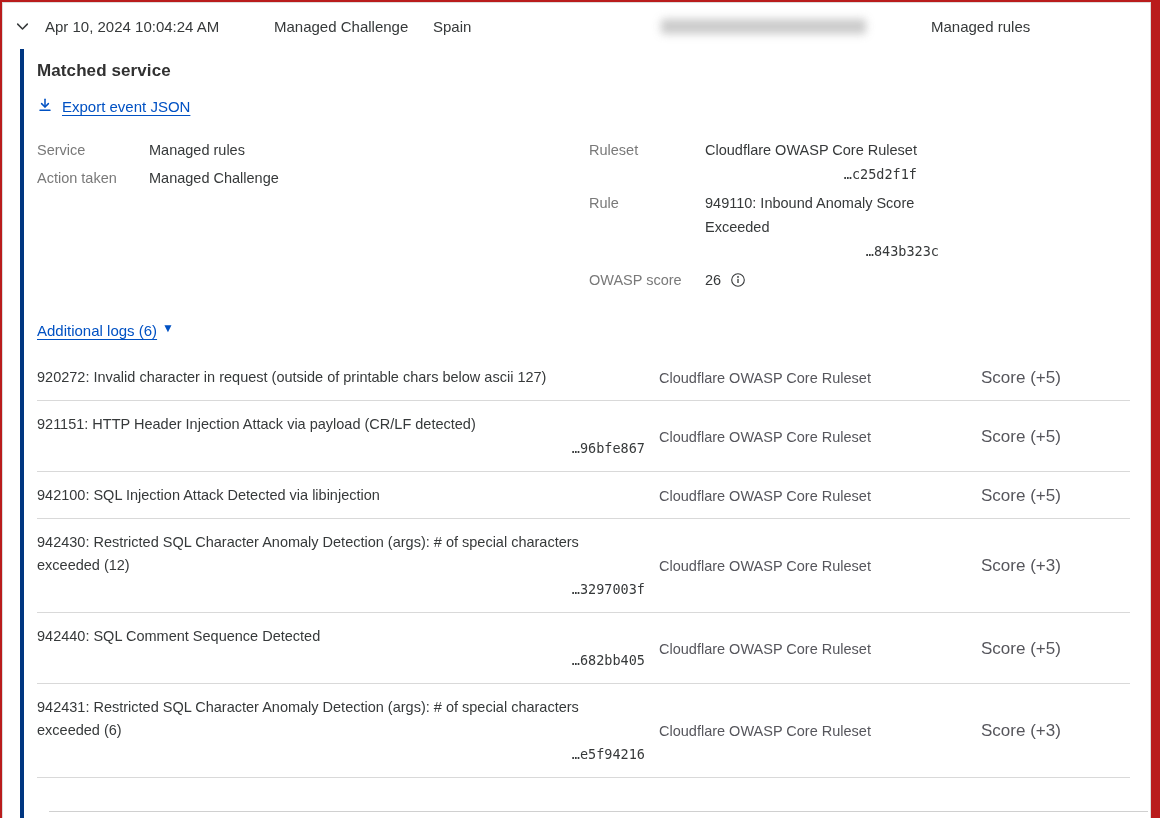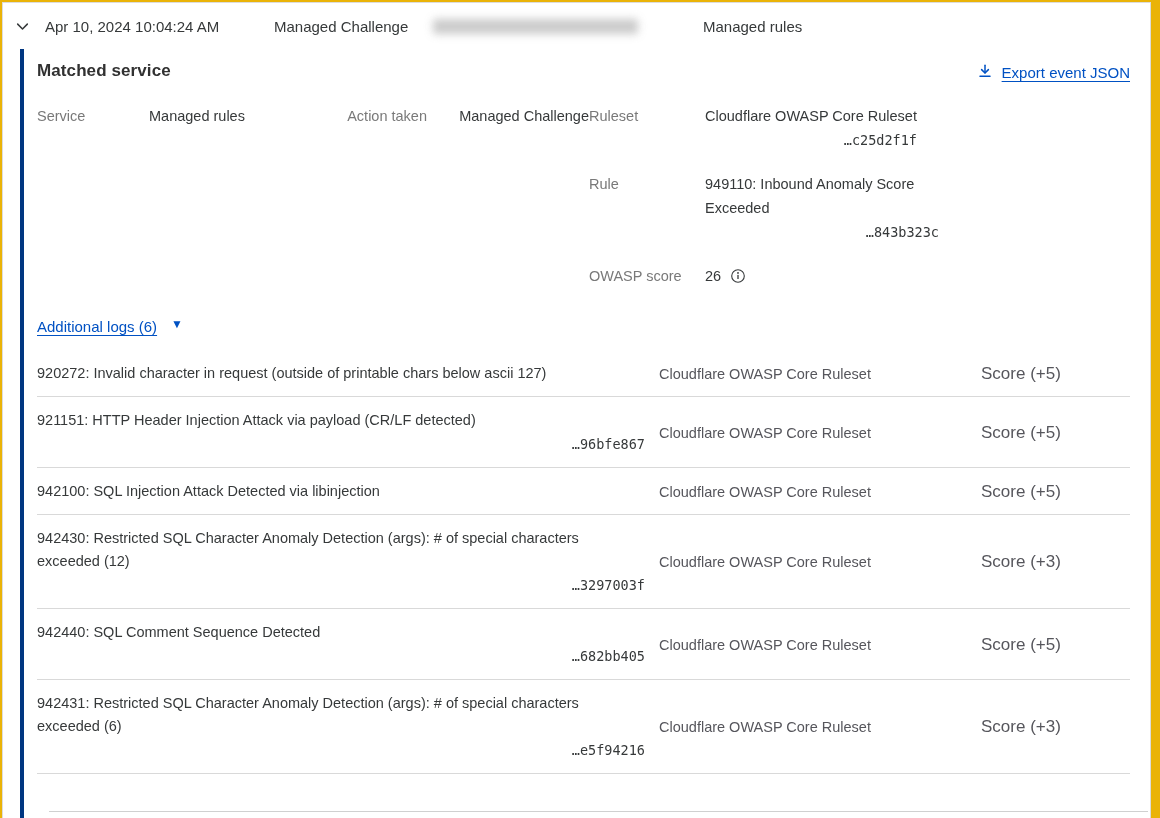--- a/index.html
+++ b/index.html
@@ -12,21 +12,21 @@
     --frame:#dcdcdc;
   }
   *{box-sizing:border-box;margin:0;padding:0;}
   body{
     font-family:"Liberation Sans", sans-serif;
     background:#fff;
     width:1160px;height:818px;
     overflow:hidden;
     color:var(--text-dark);
   }
-  .viewport{position:relative;width:1160px;height:818px;background:#eab308;}
+  .viewport{position:relative;width:1160px;height:818px;background:#b91c1c;}
   .event-row{
     position:absolute;top:2px;left:2px;right:9px;bottom:0;
     border-top:1px solid var(--frame);
     border-left:1px solid var(--frame);
     border-right:1px solid var(--frame);
     display:flex;flex-direction:column;
     background:#fff;
   }
   
   .summary-row{
@@ -48,48 +48,48 @@
   .cell-service{flex:1;}
   
   .detail-panel{
     flex:1;
     margin-left:17px;
     border-left:4px solid var(--accent-bar);
     padding:12px 20px 0 13px;
     position:relative;
     min-height:0;
   }
-  .panel-head{display:flex;align-items:flex-start;justify-content:space-between;}
+  .panel-head{display:flex;align-items:flex-start;justify-content:space-between;flex-direction:column;}
   .panel-title{font-size:17px;font-weight:700;color:#313131;letter-spacing:.1px;}
   .export-link{
     display:inline-flex;align-items:center;gap:9px;
     color:var(--link);font-size:15px;text-decoration:none;cursor:pointer;
-    margin-top:2px;
+    margin-top:16px;
   }
   .export-link .link-text{text-decoration:underline;text-underline-offset:3px;}
   
   .fields{display:flex;margin-top:22px;}
-  .fields-left{width:552px;display:flex;gap:4px;justify-content:space-between;}
-  .fields-right{flex:1;display:flex;flex-direction:column;gap:20px;}
+  .fields-left{width:552px;display:flex;flex-direction:column;gap:4px;}
+  .fields-right{flex:1;display:flex;flex-direction:column;gap:5px;}
   .field{display:flex;align-items:flex-start;font-size:14.5px;line-height:24px;}
   .field .label{color:var(--text-gray);flex:0 0 112px;}
   .fields-right .field .label{flex:0 0 116px;}
   .field .value{color:var(--text-dark);max-width:234px;}
   .hash{
     font-family:"DejaVu Sans Mono", monospace;
     font-size:13.5px;color:var(--text-dark);line-height:24px;
     display:block;
     text-align:right;
   }
   .score-line{display:flex;align-items:center;gap:9px;}
   .info-icon{display:inline-flex;cursor:pointer;}
   
   .logs-link-row{margin-top:30px;}
   .logs-link{
-    display:inline-flex;align-items:flex-start;gap:14px;
+    display:inline-flex;align-items:flex-start;gap:5px;
     color:var(--link);font-size:15px;cursor:pointer;
   }
   .logs-link .link-text{text-decoration:underline;text-underline-offset:3px;}
   .caret{font-size:12px;line-height:1;color:var(--link);}
   .logs-table{margin-top:14px;}
   .log-row{
     display:flex;align-items:center;
     border-bottom:1px solid var(--divider);
     padding:12px 0 11px 0;
   }
@@ -108,20 +108,21 @@
   <div class="event-row">
 
     <div class="summary-row">
       <span class="cell-chevron">
         <svg width="15" height="15" viewBox="0 0 14 14" fill="none" stroke="#36393a" stroke-width="1.4" stroke-linecap="round" stroke-linejoin="round">
             <path d="M2.5 4.8l4.5 4.5 4.5-4.5"></path>
           </svg>
       </span>
       <span class="cell-date">Apr 10, 2024 10:04:24 AM</span>
       <span class="cell-action">Managed Challenge</span>
+      <span class="cell-country">Spain</span>
       <span class="cell-redacted">
         <span class="redact-blur"></span>
       </span>
       <span class="cell-service">Managed rules</span>
     </div>
 
     <div class="detail-panel">
       <div class="panel-head">
         <div class="panel-title">Matched service</div>
         <a class="export-link">

